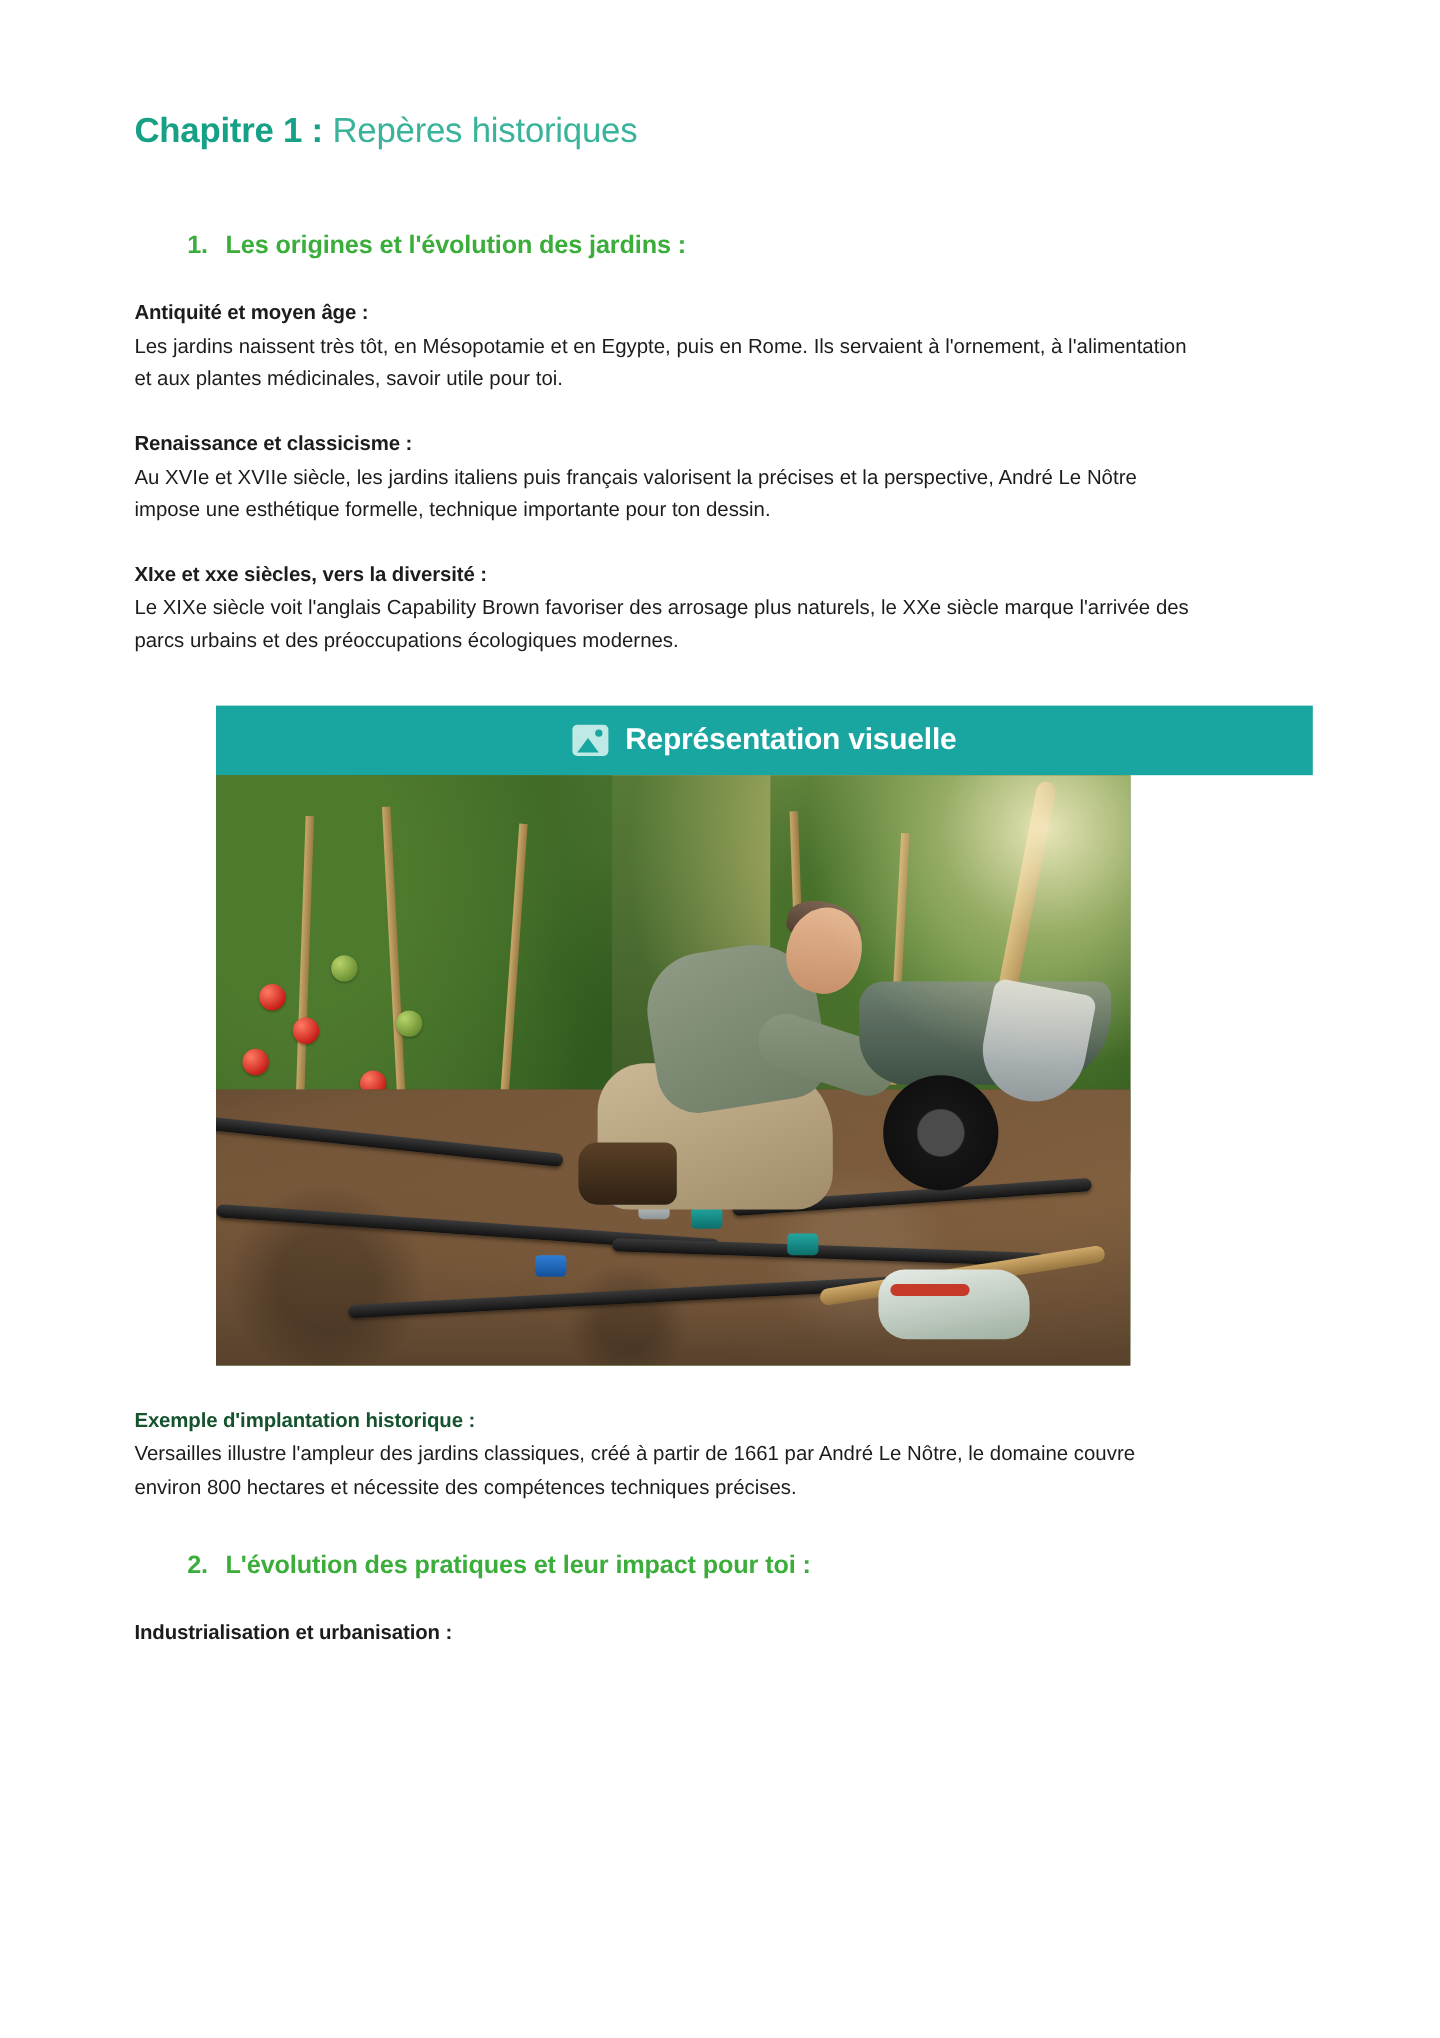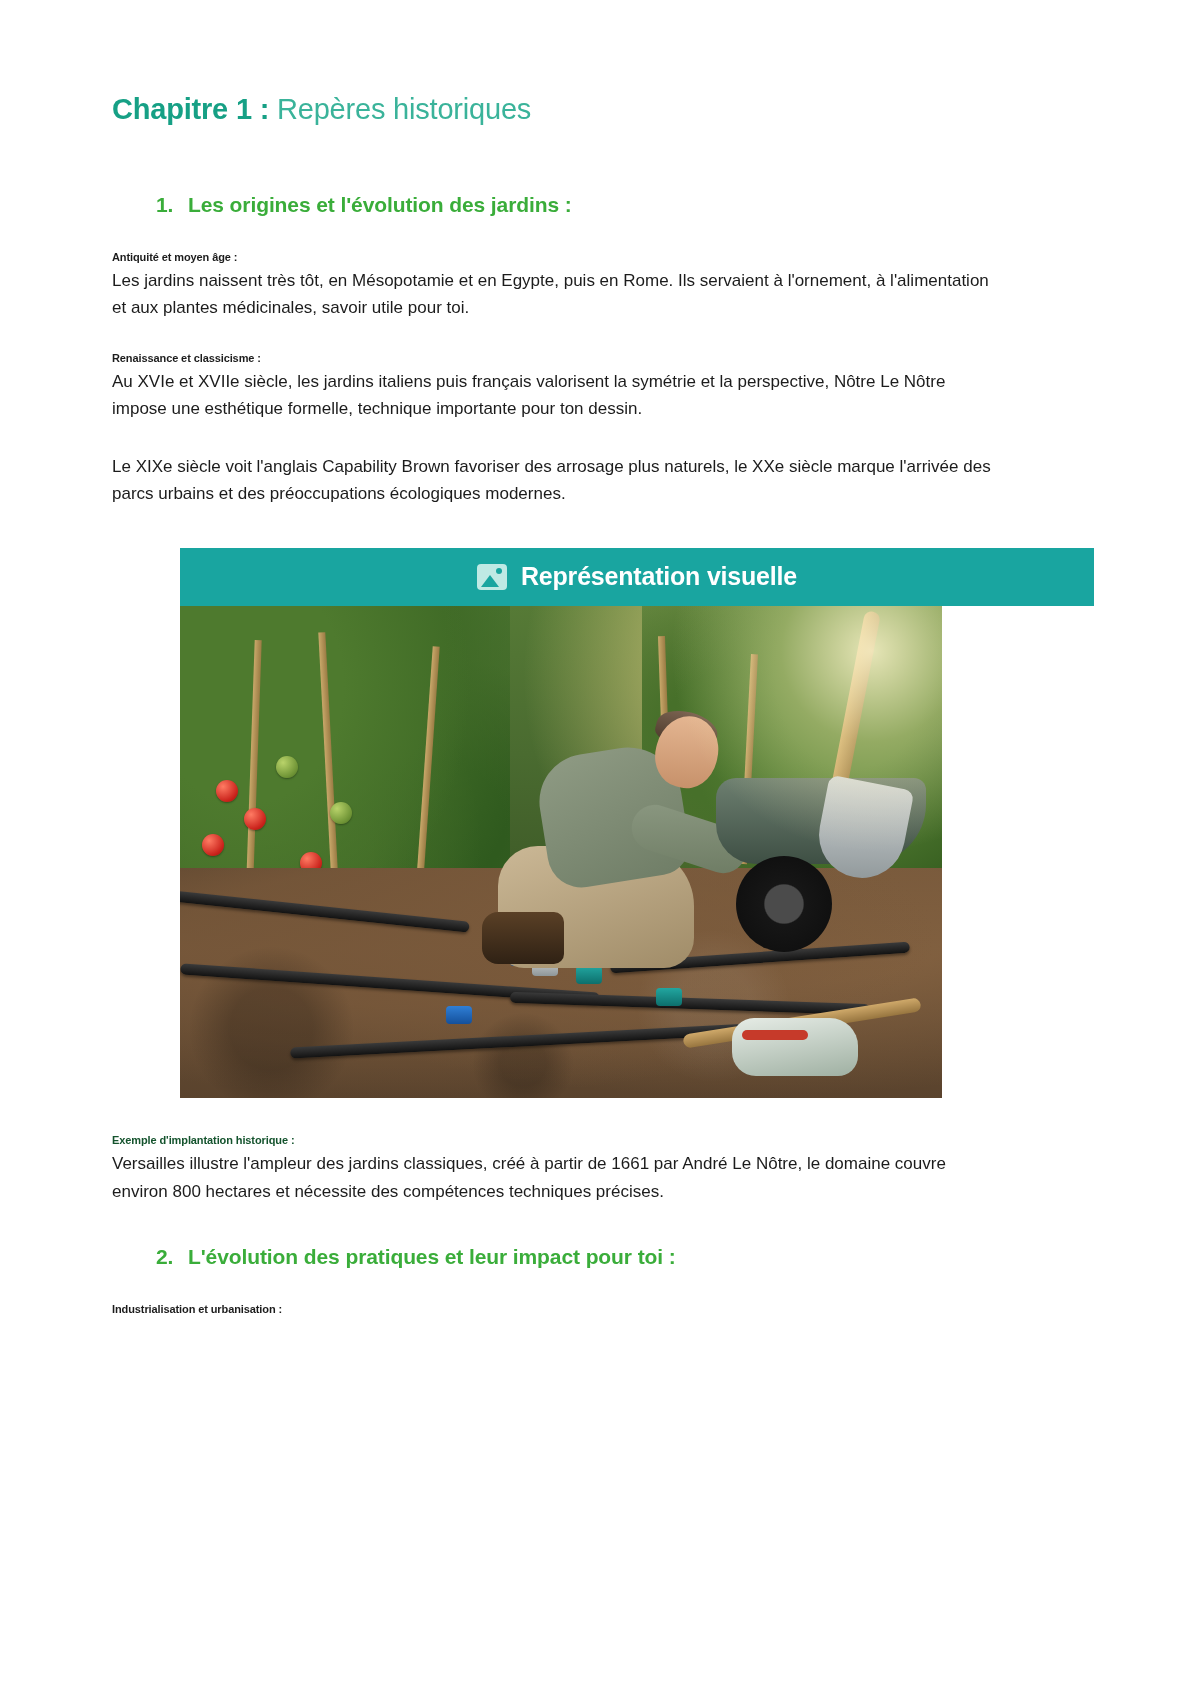--- a/index.html
+++ b/index.html
@@ -51,21 +51,21 @@
     font-weight: 700;
     color: #3aad3a;
     min-width: 20px;
   }
 
   
   .block {
     margin: 0 0 30px 0;
   }
   .block-title {
-    font-size: 11px;
+    font-size: 17px;
     font-weight: 700;
     color: #1c1c1c;
     margin: 0 0 4px 0;
     letter-spacing: -0.1px;
   }
   .block-title.accent {
     color: #14532d;
   }
   .block-text {
     font-size: 17px;
@@ -371,24 +371,25 @@
     <span>Les origines et l'évolution des jardins :</span>
   </h2>
 
   <div class="block">
     <div class="block-title">Antiquité et moyen âge :</div>
     <p class="block-text">Les jardins naissent très tôt, en Mésopotamie et en Egypte, puis en Rome. Ils servaient à l'ornement, à l'alimentation et aux plantes médicinales, savoir utile pour toi.</p>
   </div>
 
   <div class="block">
     <div class="block-title">Renaissance et classicisme :</div>
-    <p class="block-text">Au XVIe et XVIIe siècle, les jardins italiens puis français valorisent la symétrie et la perspective, Nôtre Le Nôtre impose une esthétique formelle, technique importante pour ton dessin.</p>
+    <p class="block-text">Au XVIe et XVIIe siècle, les jardins italiens puis français valorisent la précises et la perspective, André Le Nôtre impose une esthétique formelle, technique importante pour ton dessin.</p>
   </div>
 
   <div class="block">
+    <div class="block-title">XIxe et xxe siècles, vers la diversité :</div>
     <p class="block-text">Le XIXe siècle voit l'anglais Capability Brown favoriser des arrosage plus naturels, le XXe siècle marque l'arrivée des parcs urbains et des préoccupations écologiques modernes.</p>
   </div>
 
   <figure class="figure">
     <div class="figure-banner">
       <span class="banner-icon"></span>
       <span class="banner-text">Représentation visuelle</span>
     </div>
     <div class="figure-image">
       <div class="sky"></div>

